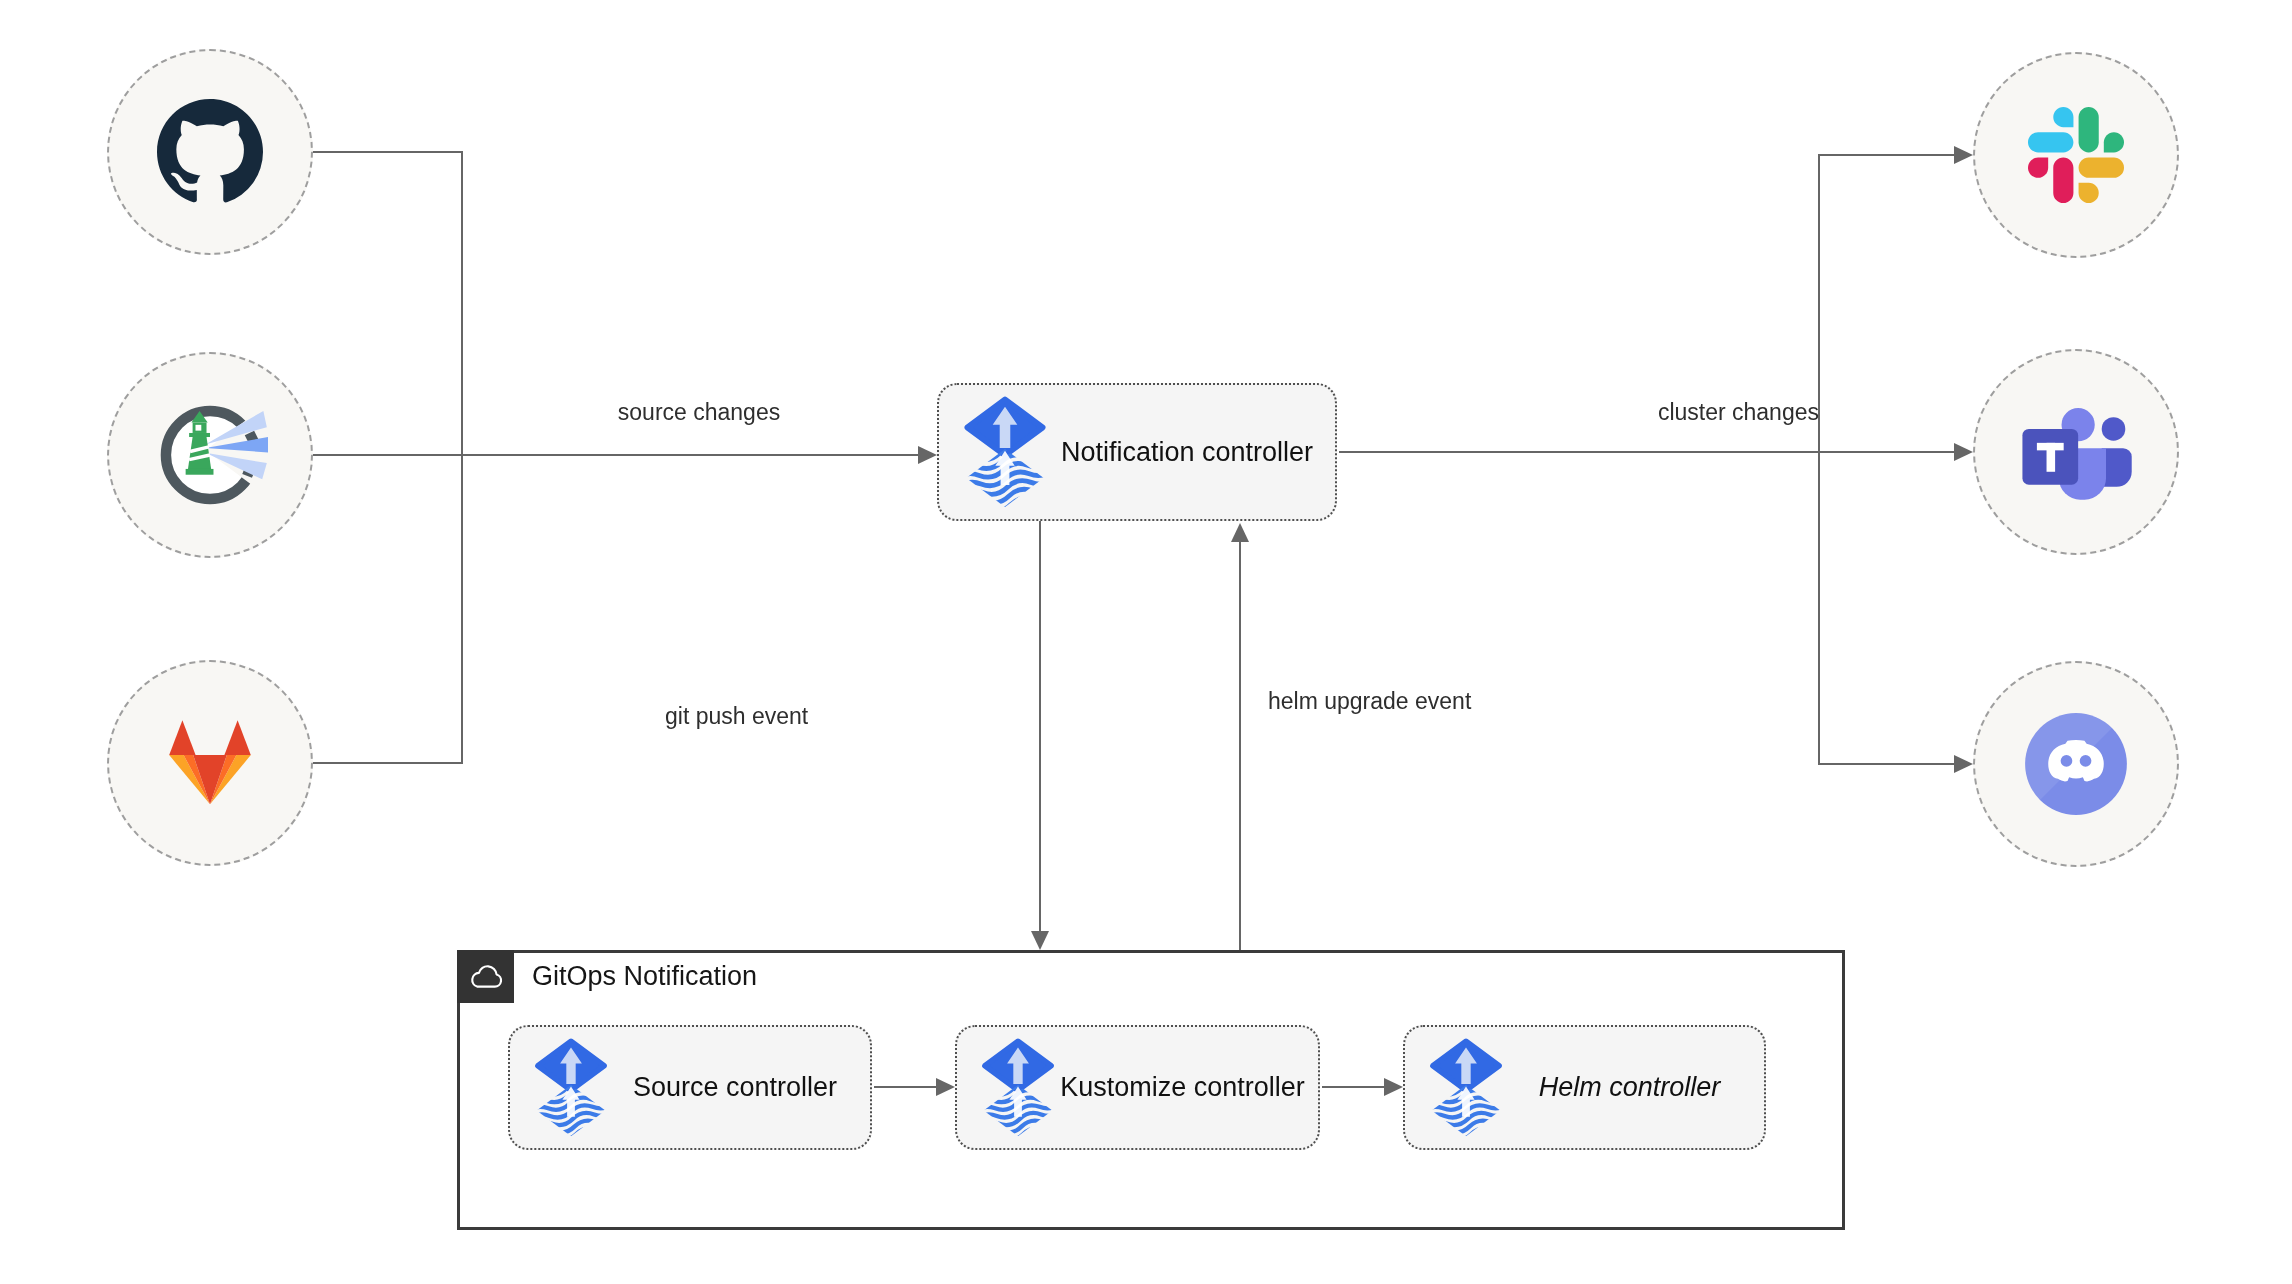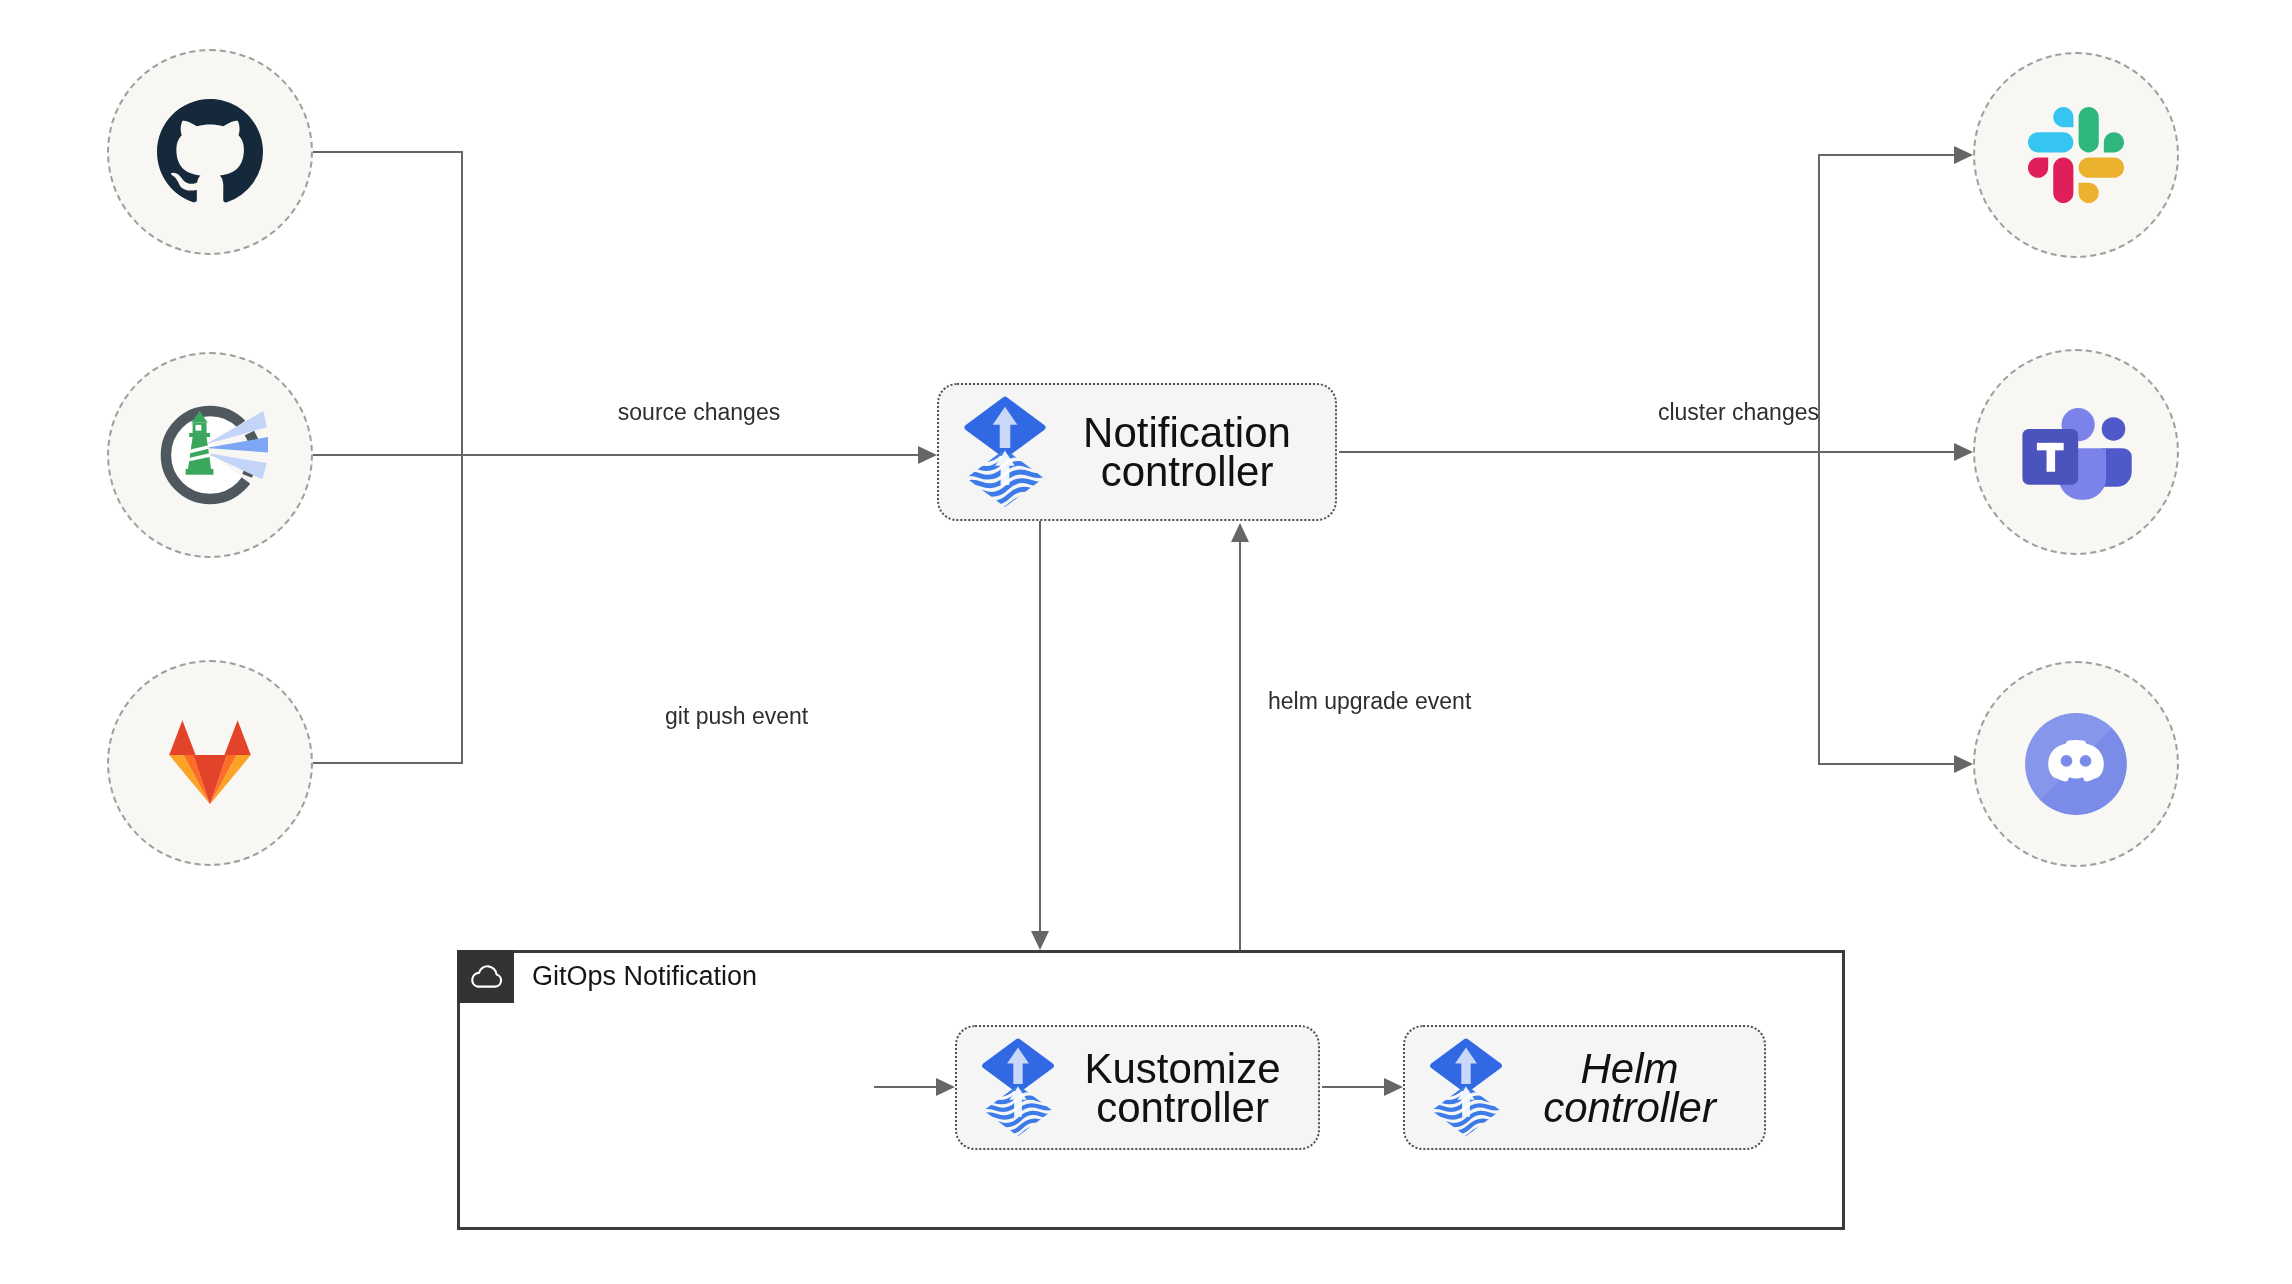--- a/index.html
+++ b/index.html
@@ -14,21 +14,21 @@
   .vline{width:2px;}
   .arr-r{position:absolute;width:0;height:0;border-top:9px solid transparent;
          border-bottom:9px solid transparent;border-left:19px solid #666666;}
   .arr-d{position:absolute;width:0;height:0;border-left:9px solid transparent;
          border-right:9px solid transparent;border-top:19px solid #666666;}
   .arr-u{position:absolute;width:0;height:0;border-left:9px solid transparent;
          border-right:9px solid transparent;border-bottom:19px solid #666666;}
   
   .node{position:absolute;box-sizing:border-box;background:#f5f5f5;border:2px dotted #4f4f4f;
         border-radius:20px;display:flex;align-items:center;padding:0 10px 0 22px;}
-  .node .lbl{flex:1;text-align:center;font-size:42px;line-height:39px;color:#111111;}
+  .node .lbl{flex:1;text-align:center;font-size:27px;line-height:39px;color:#111111;}
   .edge-label{position:absolute;font-size:23px;color:#2e2e2e;}
   
   .group-box{position:absolute;box-sizing:border-box;border:3px solid #3b3b3b;background:#ffffff;}
   .group-tab{position:absolute;background:#333333;display:flex;align-items:center;justify-content:center;}
   .group-title{position:absolute;font-size:27px;color:#161616;}
   svg{display:block;}
 </style>
 </head>
 <body>
 
@@ -184,20 +184,28 @@
   <div class="group-box" style="left:457px;top:950px;width:1388px;height:280px;"></div>
   <div class="group-tab" style="left:457px;top:950px;width:57px;height:53px;">
     <span>
       <svg width="38" height="29" viewBox="0 0 32 24">
         <path d="M8.5 20.5 h14.8 a5.2 5.2 0 0 0 1.6 -10.2 a7.6 7.6 0 0 0 -14.9 -1.3 A5.9 5.9 0 0 0 8.5 20.5 Z" fill="none" stroke="#ffffff" stroke-width="1.8" stroke-linejoin="round"></path>
       </svg>
     </span>
   </div>
   <div class="group-title" style="left:532px;top:961px;">GitOps Notification</div>
 
+  <div class="node" style="left:508px;top:1025px;width:364px;height:125px;">
+    <span>
+      <svg width="78" height="100" viewBox="0 0 100 128">
+          <use href="#flux-sym"></use>
+        </svg>
+    </span>
+    <span class="lbl">Source controller</span>
+  </div>
 
   <div class="node" style="left:955px;top:1025px;width:365px;height:125px;">
     <span>
       <svg width="78" height="100" viewBox="0 0 100 128">
           <use href="#flux-sym"></use>
         </svg>
     </span>
     <span class="lbl">Kustomize controller</span>
   </div>
 

